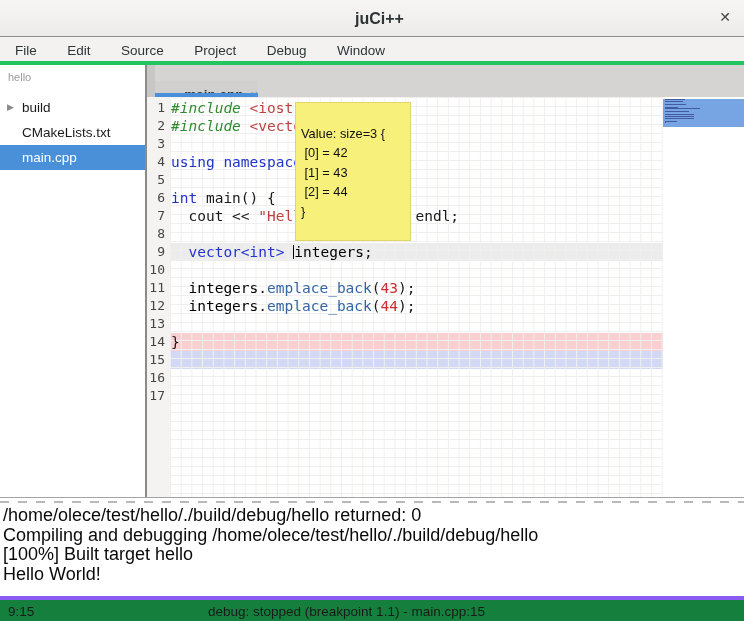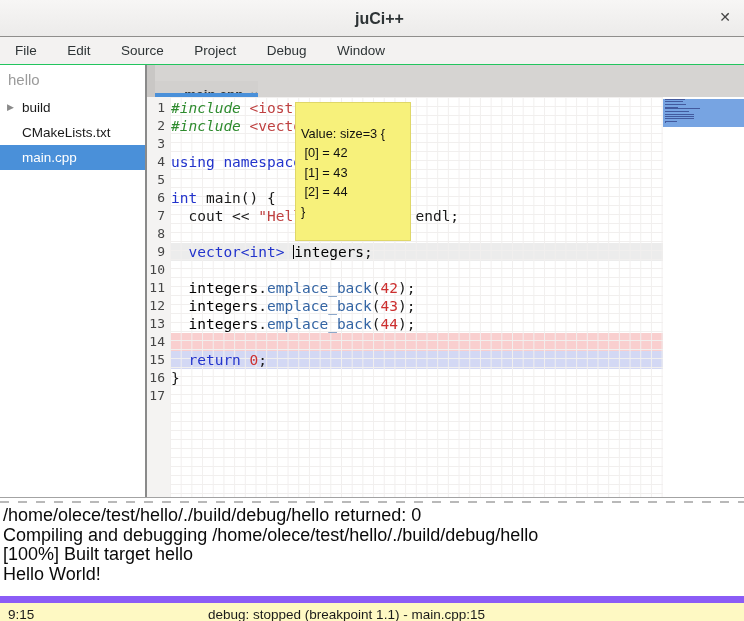--- a/index.html
+++ b/index.html
@@ -8,31 +8,31 @@
           outline:1px solid #b3b1af;}
 
   
   .titlebar{position:absolute;left:0;top:0;width:744px;height:37px;
             background:linear-gradient(#f7f6f5,#ecebea);border-bottom:1px solid #8f8e8c;box-sizing:border-box;}
   .title{position:absolute;left:0;right:0;top:10px;text-align:center;font-weight:bold;font-size:16px;color:#2e3436;margin-left:15px;}
   .close-btn{position:absolute;right:13px;top:9px;font-size:14px;color:#444;cursor:default;}
 
   
   .menubar{position:absolute;left:0;top:37px;width:744px;height:28px;background:#f3f2f1;
-           border-bottom:1px solid #22c55e;box-sizing:border-box;}
+           border-bottom:4px solid #22c55e;box-sizing:border-box;}
   .menu-item{display:inline-block;padding:0 13px;line-height:27px;font-size:13.5px;color:#2e3436;}
   .menu-item:first-child{margin-left:2px;}
 
   
   .mainbody{position:absolute;left:0;top:65px;width:744px;height:432px;}
 
   
   .sidebar{position:absolute;left:0;top:0;width:145px;height:432px;background:#fff;
            border-right:2px solid #8a8a8a;box-sizing:content-box;}
-  .side-root{position:absolute;left:8px;top:6px;font-size:15px;color:#9b9b9b;}
+  .side-root{position:absolute;left:8px;top:6px;font-size:11px;color:#9b9b9b;}
   .tree-item{position:absolute;left:0;width:145px;height:25px;font-size:13.5px;line-height:25px;color:#1a1a1a;}
   .tree-item .lbl{position:absolute;left:22px;}
   .tree-item .expander{position:absolute;left:7px;top:0;font-size:9px;color:#8a8a8a;line-height:25px;}
   .tree-item.selected{background:#4a90d9;color:#ffffff;}
 
   
   .content{position:absolute;left:147px;top:0;width:597px;height:432px;}
 
   
   .tabbar{position:absolute;left:0;top:0;width:597px;height:32px;background:#d6d4d2;}
@@ -84,22 +84,22 @@
   .pane-sep{position:absolute;left:0;top:497px;width:744px;height:7px;background:#fff;border-top:1px solid #a3a3a3;box-sizing:border-box;}
   .pane-sep .dashes{position:absolute;left:0;top:3px;width:744px;height:2px;
         background:repeating-linear-gradient(to right,#b9b9b9 0 9px,transparent 9px 18px);}
 
   
   .output{position:absolute;left:0;top:504px;width:744px;height:92px;background:#fff;
           font-size:18px;color:#0a0a0a;padding:2px 0 0 3px;box-sizing:border-box;}
   .out-line{height:19.5px;line-height:19.5px;white-space:pre;}
 
   
-  .statusbar{position:absolute;left:0;top:596px;width:744px;height:25px;background:#fef9c3;
-             border-top:7px solid #8b5cf6;box-sizing:border-box;font-size:13.5px;color:#1a1a1a;}
+  .statusbar{position:absolute;left:0;top:596px;width:744px;height:25px;background:#15803d;
+             border-top:4px solid #8b5cf6;box-sizing:border-box;font-size:13.5px;color:#1a1a1a;}
   .cursor-pos{position:absolute;left:8px;top:4px;}
   .debug-status{position:absolute;left:208px;top:4px;}
 </style>
 </head>
 <body>
 
 <div class="window">
 
   <div class="titlebar">
     <div class="title">juCi++</div>
@@ -172,25 +172,23 @@
             <div class="cl"><span class="tok-pp">#include</span><span> </span><span class="tok-str">&lt;iostream&gt;</span></div>
             <div class="cl"><span class="tok-pp">#include</span><span> </span><span class="tok-str">&lt;vector&gt;</span></div>
             <div class="cl"></div>
             <div class="cl"><span class="tok-kw">using</span><span> </span><span class="tok-kw">namespace</span><span> std;</span></div>
             <div class="cl"></div>
             <div class="cl"><span class="tok-kw">int</span><span> main() {</span></div>
             <div class="cl"><span>  cout &lt;&lt; </span><span class="tok-str">"Hello World!"</span><span> &lt;&lt; endl;</span></div>
             <div class="cl"></div>
             <div class="cl"><span>  </span><span class="tok-kw">vector&lt;int&gt;</span><span> </span><span class="caret"></span><span class="tok-var">integers</span><span>;</span></div>
             <div class="cl"></div>
-            <div class="cl"><span>  </span><span class="tok-var">integers</span><span>.</span><span class="tok-fn">emplace_back</span><span>(</span><span class="tok-num">42</span><span>);</span></div>
             <div class="cl"><span>  </span><span class="tok-var">integers</span><span>.</span><span class="tok-fn">emplace_back</span><span>(</span><span class="tok-num">43</span><span>);</span></div>
             <div class="cl"><span>  </span><span class="tok-var">integers</span><span>.</span><span class="tok-fn">emplace_back</span><span>(</span><span class="tok-num">44</span><span>);</span></div>
             <div class="cl"></div>
-            <div class="cl"><span>  </span><span class="tok-kw">return</span><span> </span><span class="tok-num">0</span><span>;</span></div>
             <div class="cl"><span>}</span></div>
             <div class="cl"></div>
           </div>
 
         <div class="minimap">
           <div class="mm-overlay" id="mm-overlay">
               <div class="mm-bar" style="width: 19.95px;"></div>
               <div class="mm-bar" style="width: 17.85px;"></div>
               <div class="mm-bar" style="width: 0px;"></div>
               <div class="mm-bar" style="width: 21px;"></div>

